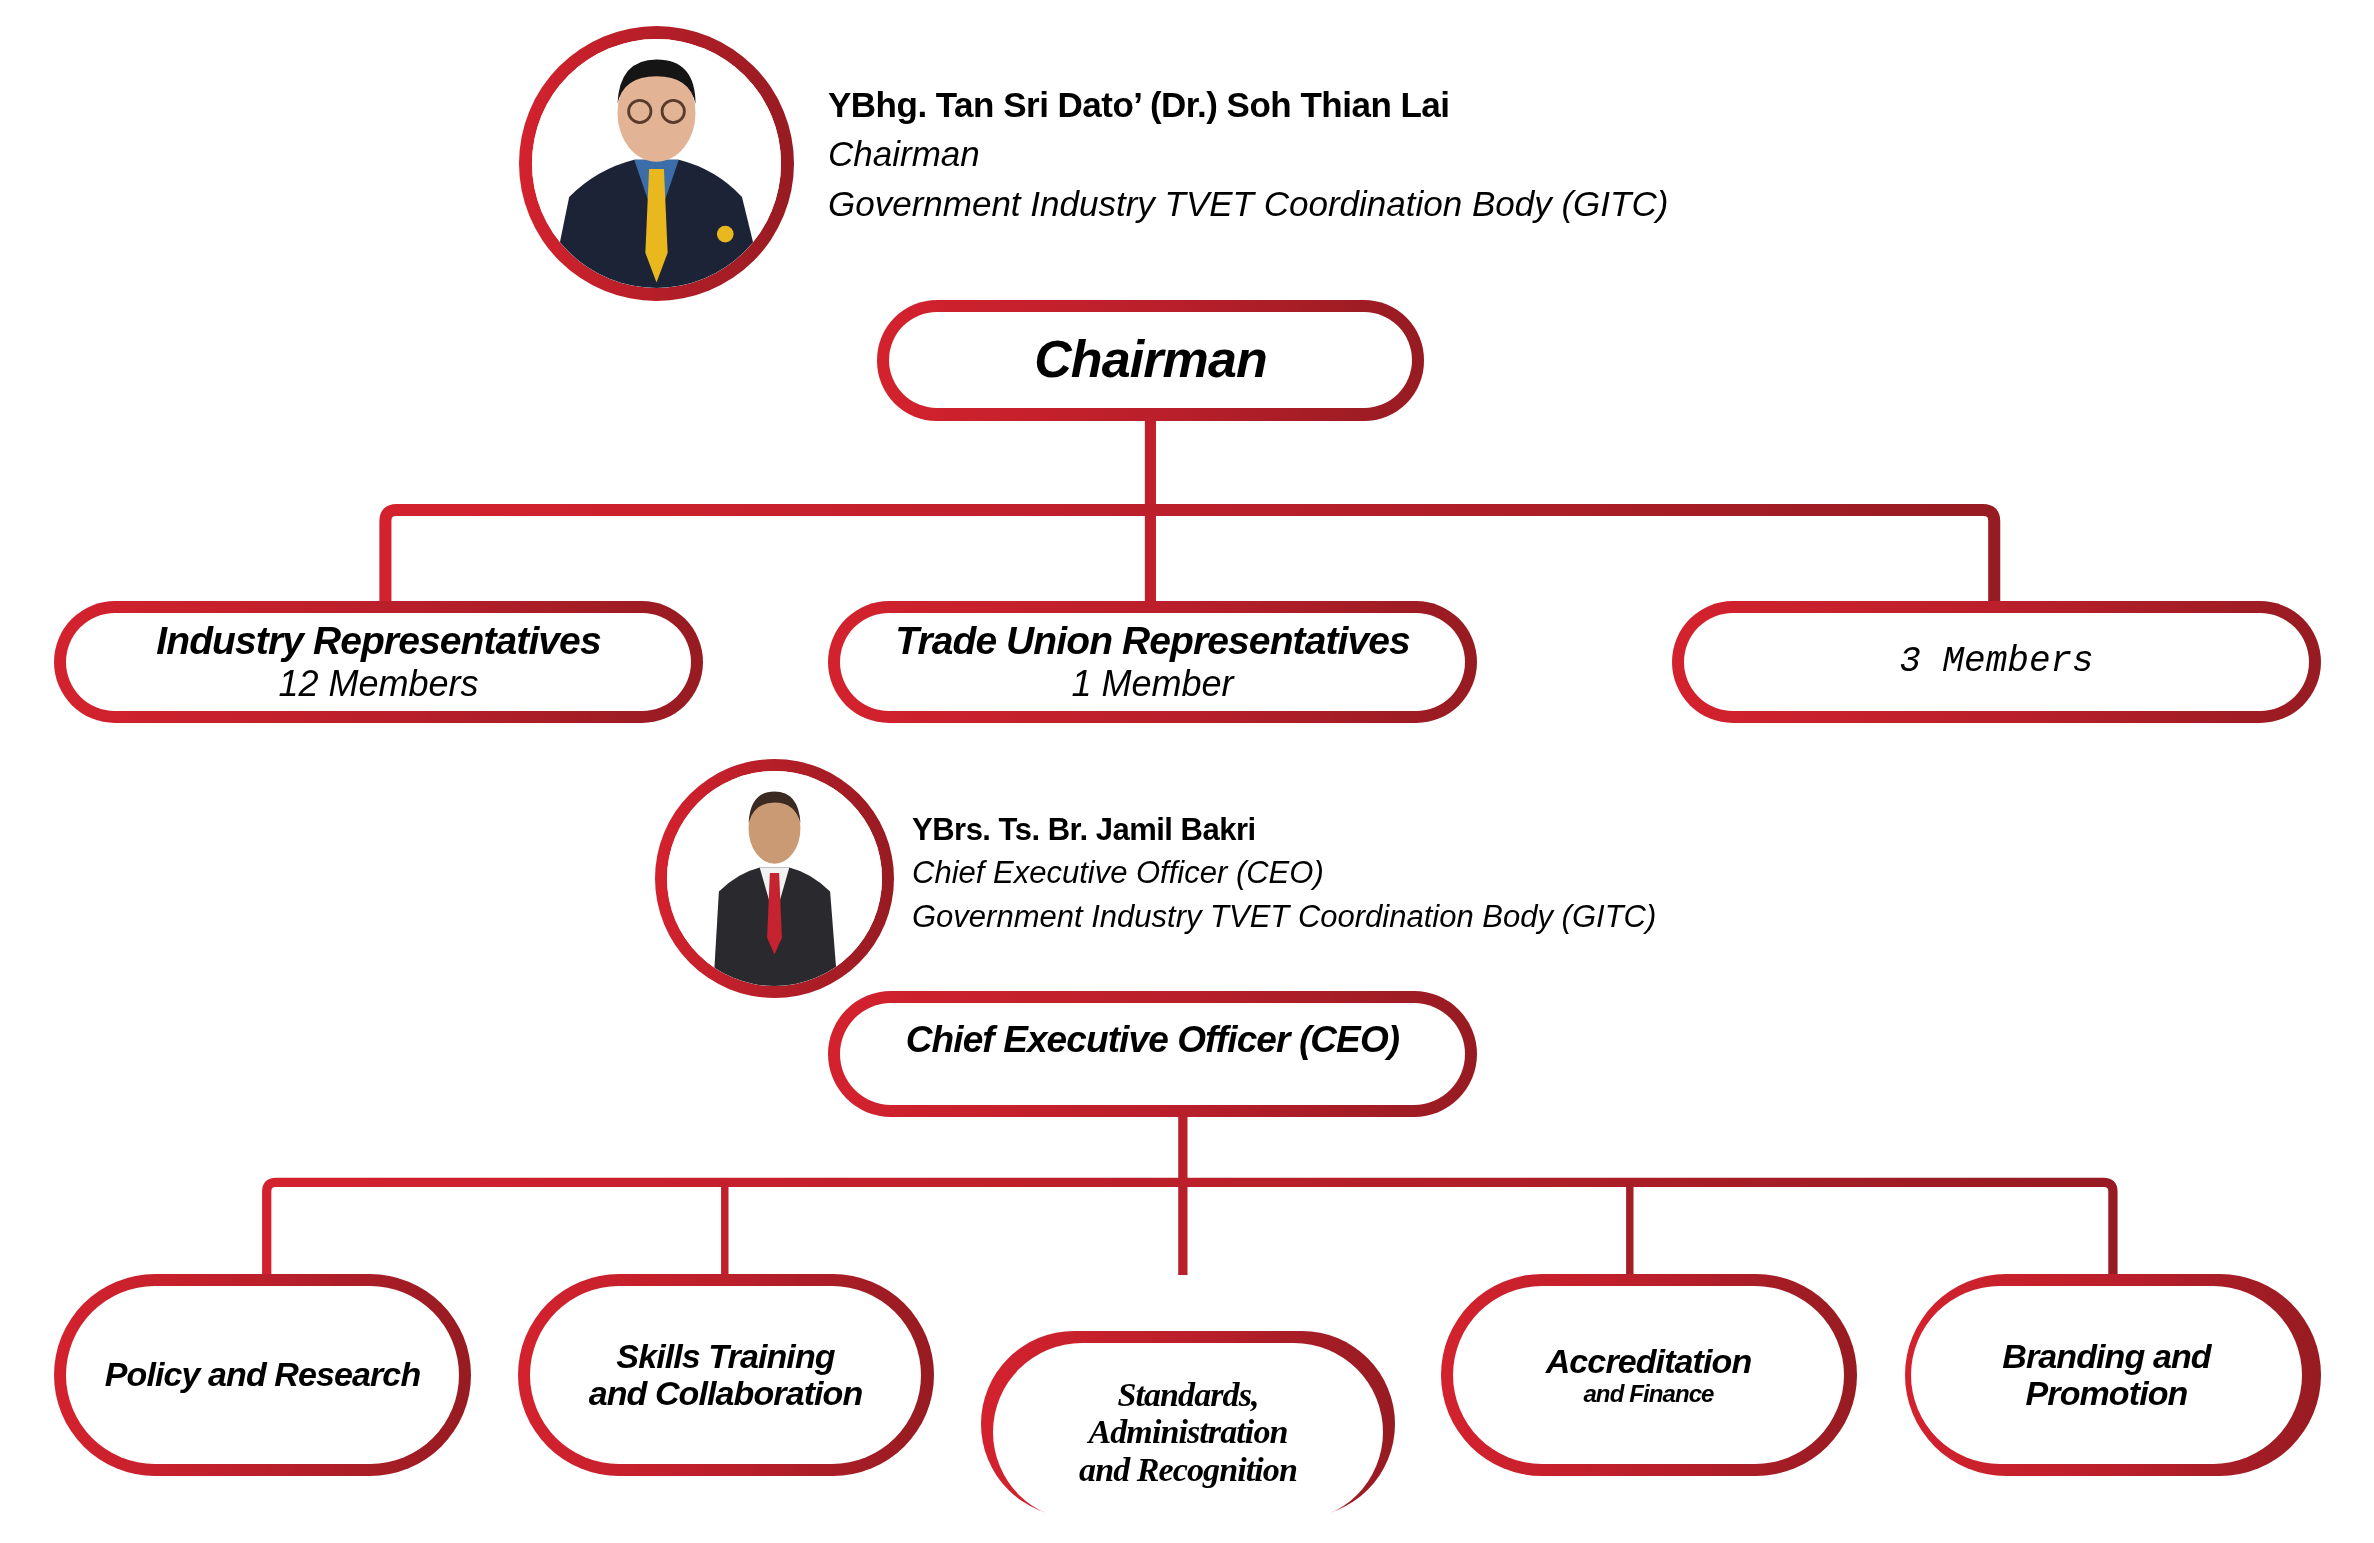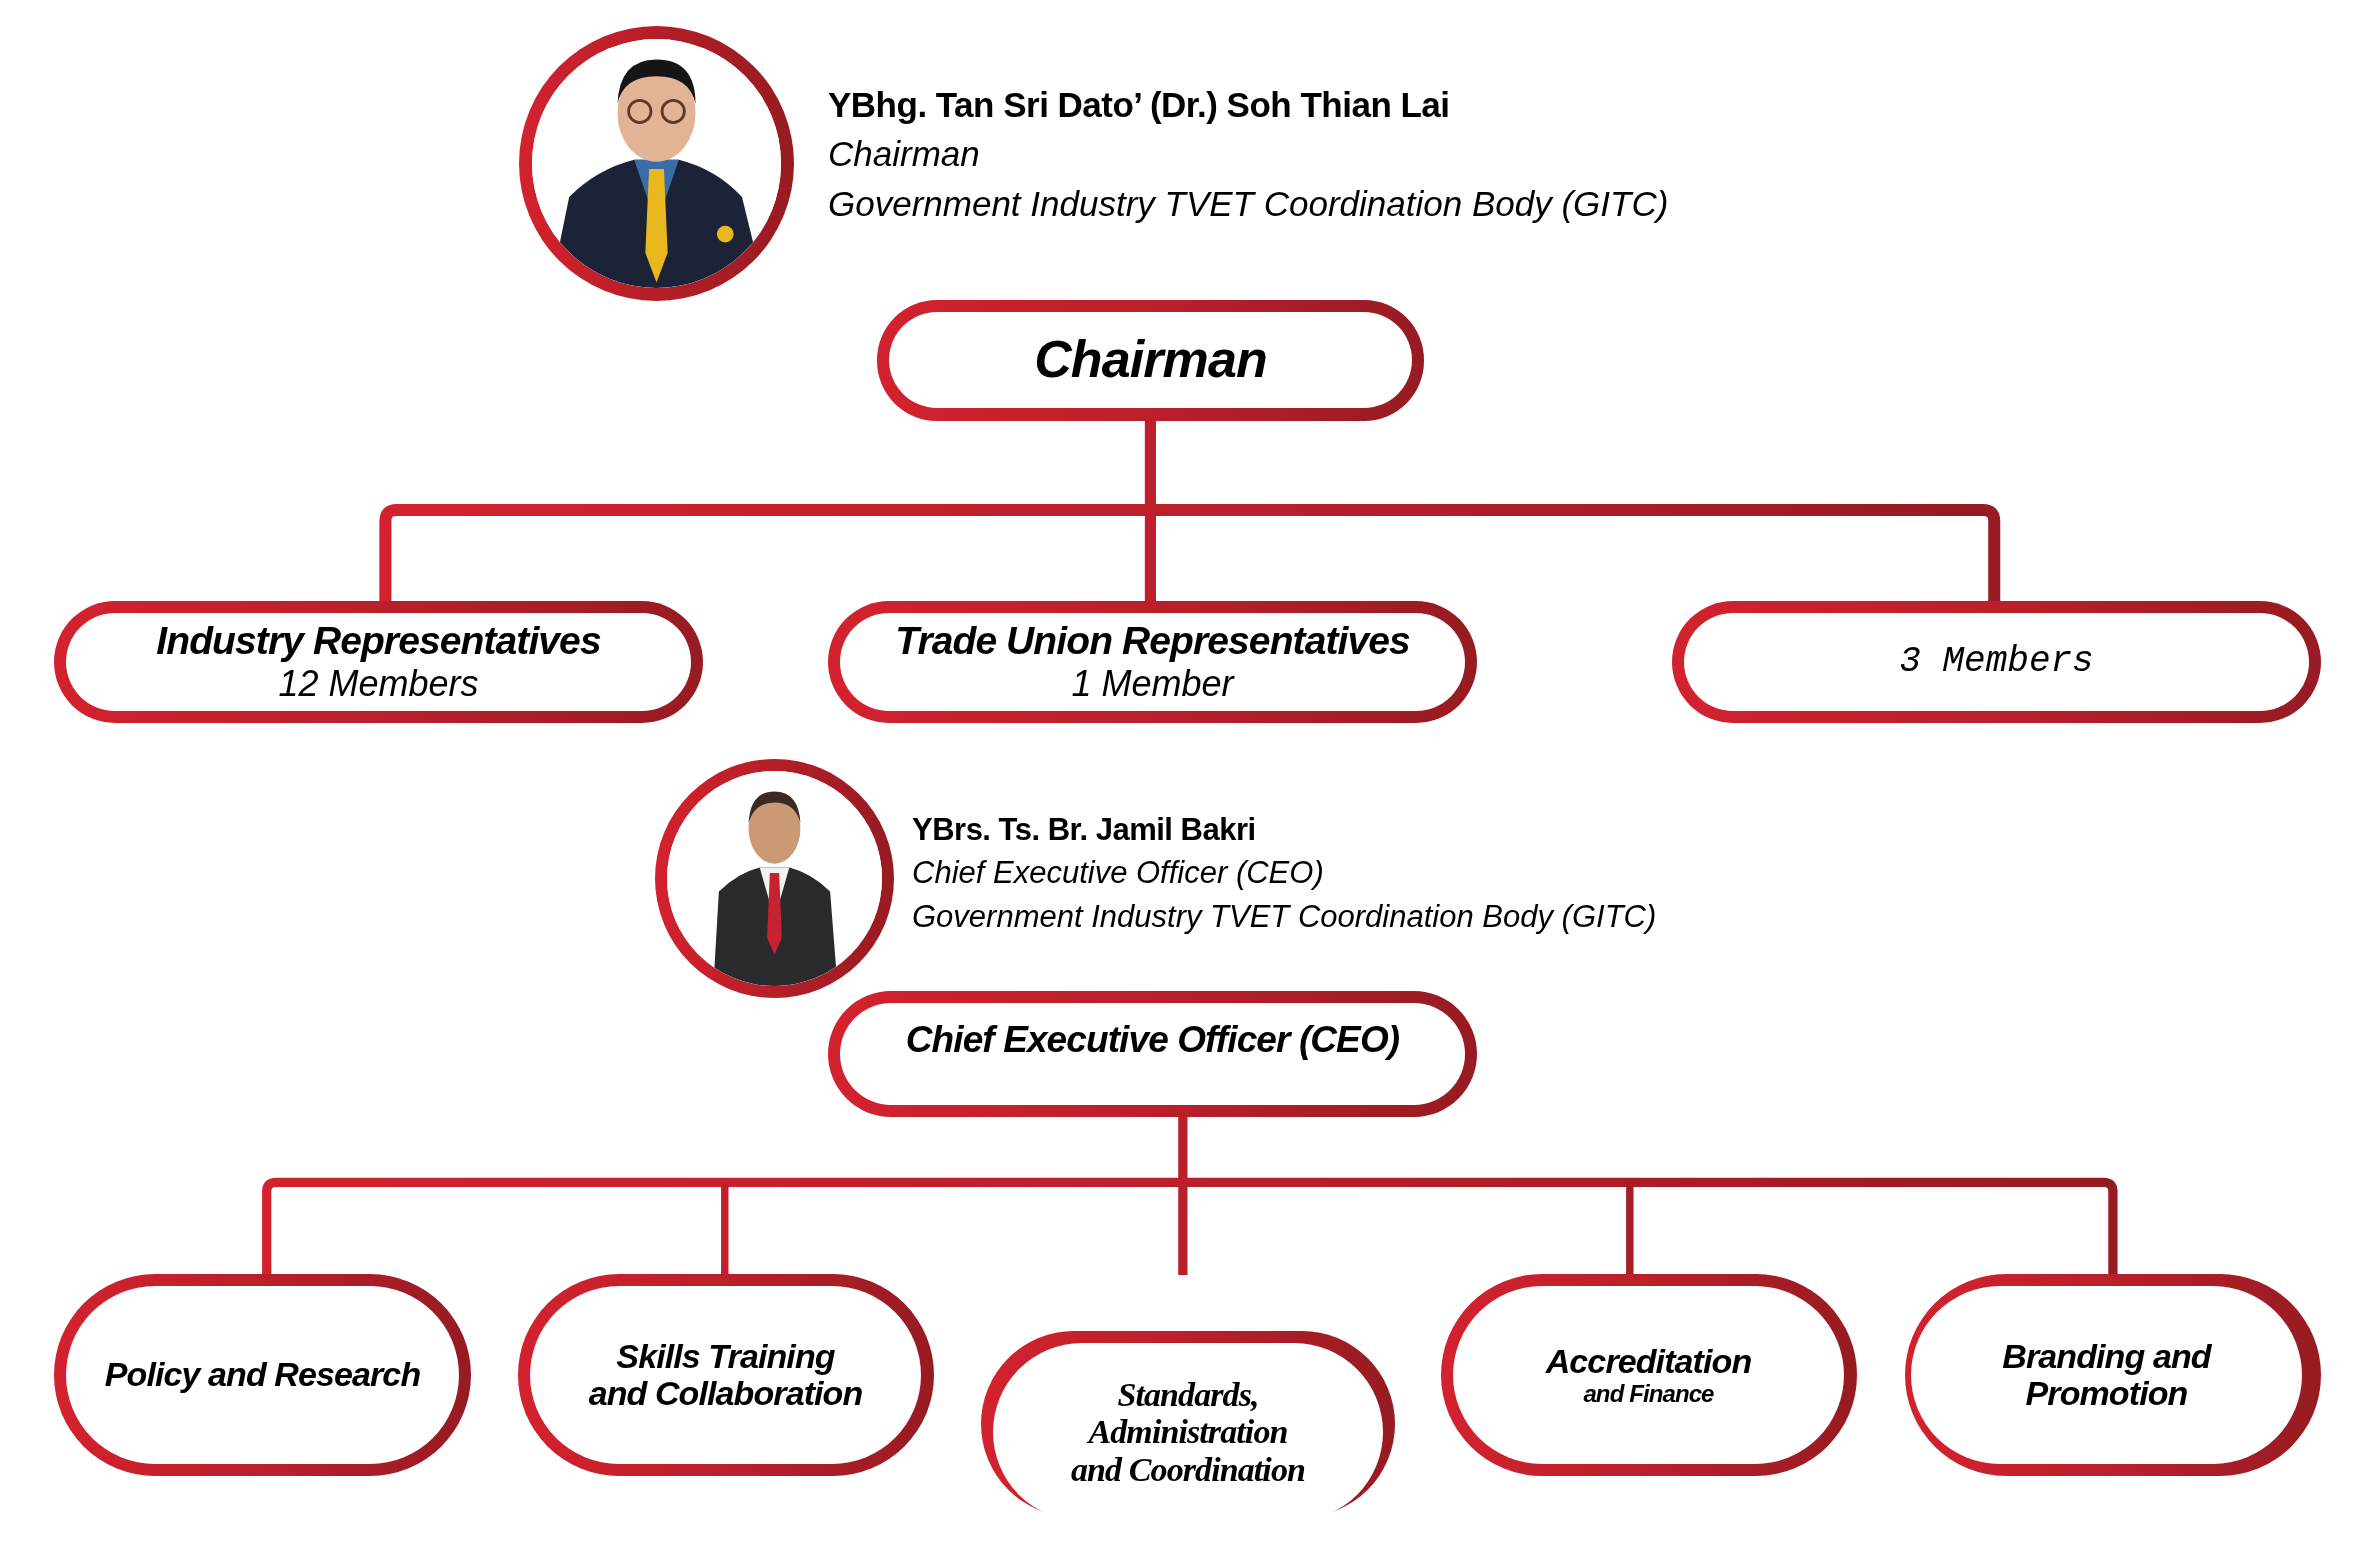--- a/index.html
+++ b/index.html
@@ -122,21 +122,21 @@
 <div class="node-outer" style="left:518px;top:1274px;width:416px;height:202px;border-radius:101px;">
   <div class="node" style="left:12px;top:12px;width:391px;height:178px;border-radius:89px;">
     <span class="title" style="font-size:34px;">Skills Training</span>
     <span class="title" style="font-size:34px;">and Collaboration</span>
   </div>
 </div>
 <div class="node-outer" style="left:981px;top:1331px;width:414px;height:186px;border-radius:101px;font-family:Liberation Serif, serif;">
   <div class="node" style="left:12px;top:12px;width:390px;height:178px;border-radius:89px;">
     <span class="title" style="font-size:34px;">Standards,</span>
     <span class="title" style="font-size:34px;">Administration</span>
-    <span class="title" style="font-size:34px;">and Coordination</span>
+    <span class="title" style="font-size:34px;">and Recognition</span>
   </div>
 </div>
 <div class="node-outer" style="left:1441px;top:1274px;width:416px;height:202px;border-radius:101px;">
   <div class="node" style="left:12px;top:12px;width:391px;height:178px;border-radius:89px;">
     <span class="title" style="font-size:34px;">Accreditation</span>
     <span class="title" style="font-size:24px;">and Finance</span>
   </div>
 </div>
 <div class="node-outer" style="left:1905px;top:1274px;width:416px;height:202px;border-radius:101px;">
   <div class="node" style="left:6px;top:12px;width:391px;height:178px;border-radius:89px;">

